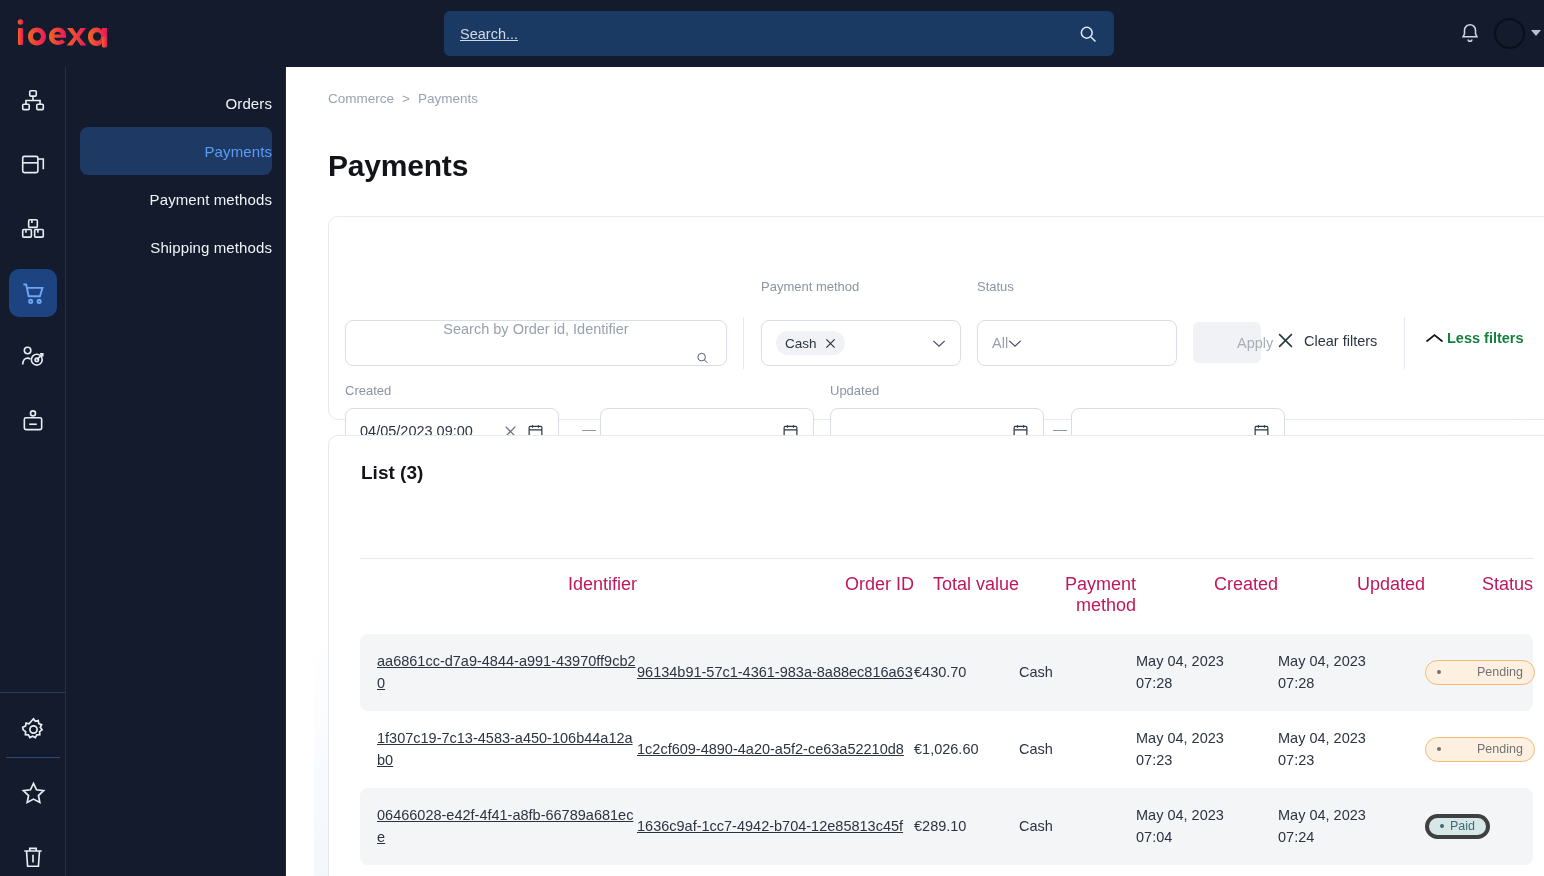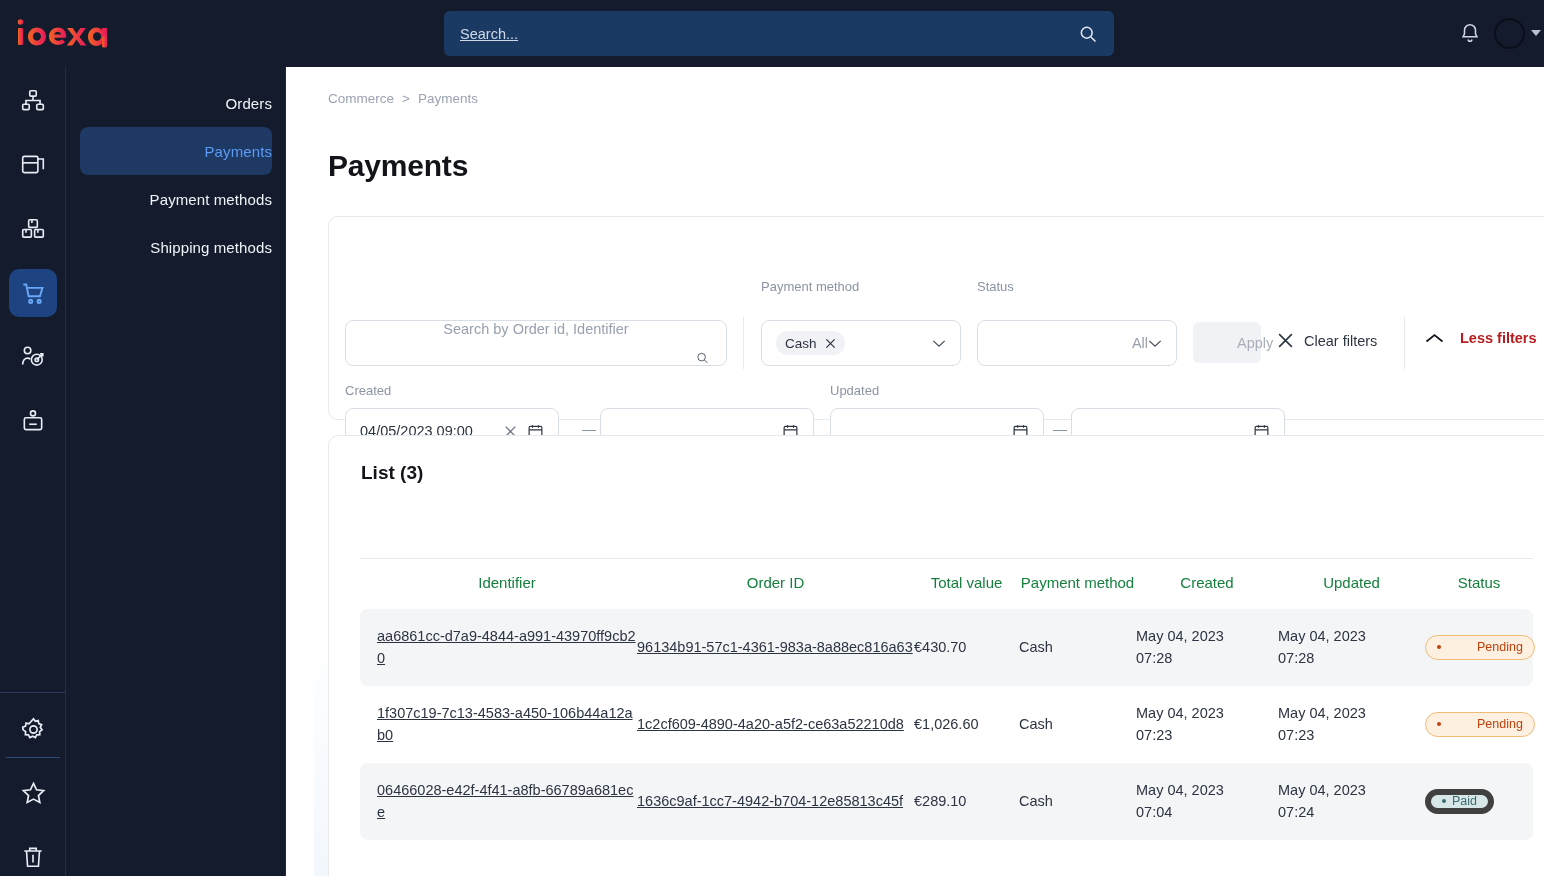--- a/index.html
+++ b/index.html
@@ -93,50 +93,50 @@
   .apply-btn {
     position: absolute; left: 1164px; top: 255px; width: 68px; height: 41px;
     background: #f1f2f5; color: #a8aeb9; border: none; border-radius: 6px;
     font-size: 14.5px; font-family: inherit; cursor: default; padding-left: 44px;
   }
   .clear-filters {
     position: absolute; left: 1248px; top: 264px; display: flex; align-items: center; gap: 10px;
     font-size: 14.5px; color: #2c3442; cursor: pointer;
   }
   .less-filters {
-    position: absolute; left: 1396px; top: 262px; display: flex; align-items: center; gap: 16px;
-    font-size: 14.5px; font-weight: bold; color: #b91c1c; cursor: pointer;
+    position: absolute; left: 1396px; top: 262px; display: flex; align-items: center; gap: 3px;
+    font-size: 14.5px; font-weight: bold; color: #15803d; cursor: pointer;
   }
 
   
   .list-card {
     position: absolute; left: 14px; top: 368px; width: 1236px; height: 460px;
     background: #fff; border: 1px solid #e6e9ef; border-radius: 10px;
   }
   .list-title { position: absolute; left: 32px; top: 26px; font-size: 19px; font-weight: bold; color: #12141a; }
   .list-rule { position: absolute; left: 31px; top: 122px; width: 1173px; height: 1px; background: #e6e9ef; }
 
   table { position: absolute; left: 31px; top: 130px; width: 1173px; border-collapse: collapse; table-layout: fixed; }
   th {
-    font-size: 15px; font-weight: normal; color: #15803d; text-align: center;
+    font-size: 18px; font-weight: normal; color: #be185d; text-align: right;
     vertical-align: top; padding: 8px 0 18px 0;
   }
   td { font-size: 14.5px; color: #2c3442; padding: 16px 0; vertical-align: middle; }
   tbody tr.odd td { background: #f4f5f7; }
   tbody tr.odd td:first-child { border-radius: 8px 0 0 8px; }
   tbody tr.odd td:last-child { border-radius: 0 8px 8px 0; }
   th:first-child, td:first-child { padding-left: 17px; }
   .cell-link { color: #2c3442; text-decoration: underline; cursor: pointer; word-break: break-all; line-height: 1.55; }
   .badge {
     display: inline-flex; align-items: center; gap: 6px; height: 25px; padding: 0 11px;
     border-radius: 13px; font-size: 12.5px; cursor: default;
   }
   .badge .dot { width: 4px; height: 4px; border-radius: 50%; background: currentColor; }
-  .badge.pending { background: #fdf0e0; border: 1px solid #f0bb77; color: #c2410c; gap: 36px; }
-  .badge.paid { background: #d7e7e8; border: 6px solid #404040; color: #3b6a70; }
+  .badge.pending { background: #fdf0e0; border: 1px solid #f0bb77; color: #737373; gap: 36px; }
+  .badge.paid { background: #d7e7e8; border: 4px solid #404040; color: #3b6a70; }
   .dt { line-height: 1.55; }
 </style>
 </head>
 <body>
 
 <div class="topbar">
   <div class="logo">
     <svg width="118" height="30" viewBox="0 0 236 60">
       <defs>
         <linearGradient id="lg" x1="0" y1="0" x2="1" y2="0">
@@ -288,21 +288,21 @@
             <line x1="1.5" y1="1.5" x2="10.5" y2="10.5"></line>
             <line x1="10.5" y1="1.5" x2="1.5" y2="10.5"></line>
           </svg>
       </span>
       <svg class="chev" viewBox="0 0 16 10" fill="none" stroke="#49525f" stroke-width="1.5">
           <path d="M1.5 2l6.5 6 6.5-6"></path>
         </svg>
     </div>
 
     <div class="fl-label" style="left:648px; top:62px;">Status</div>
-    <div class="field" style="left:648px; top:103px; width:200px; justify-content:flex-end; cursor:pointer;">
+    <div class="field" style="left:648px; top:103px; width:200px; justify-content:flex-start; cursor:pointer;">
       <span class="ph">All</span>
       <svg class="chev" viewBox="0 0 16 10" fill="none" stroke="#49525f" stroke-width="1.5">
           <path d="M1.5 2l6.5 6 6.5-6"></path>
         </svg>
     </div>
 
     <button class="apply-btn" style="left:864px; top:105px;">Apply</button>
 
     <div class="clear-filters" style="left:948px; top:115px;">
       <svg width="17" height="17" viewBox="0 0 16 16" stroke="#2c3442" stroke-width="1.5">

